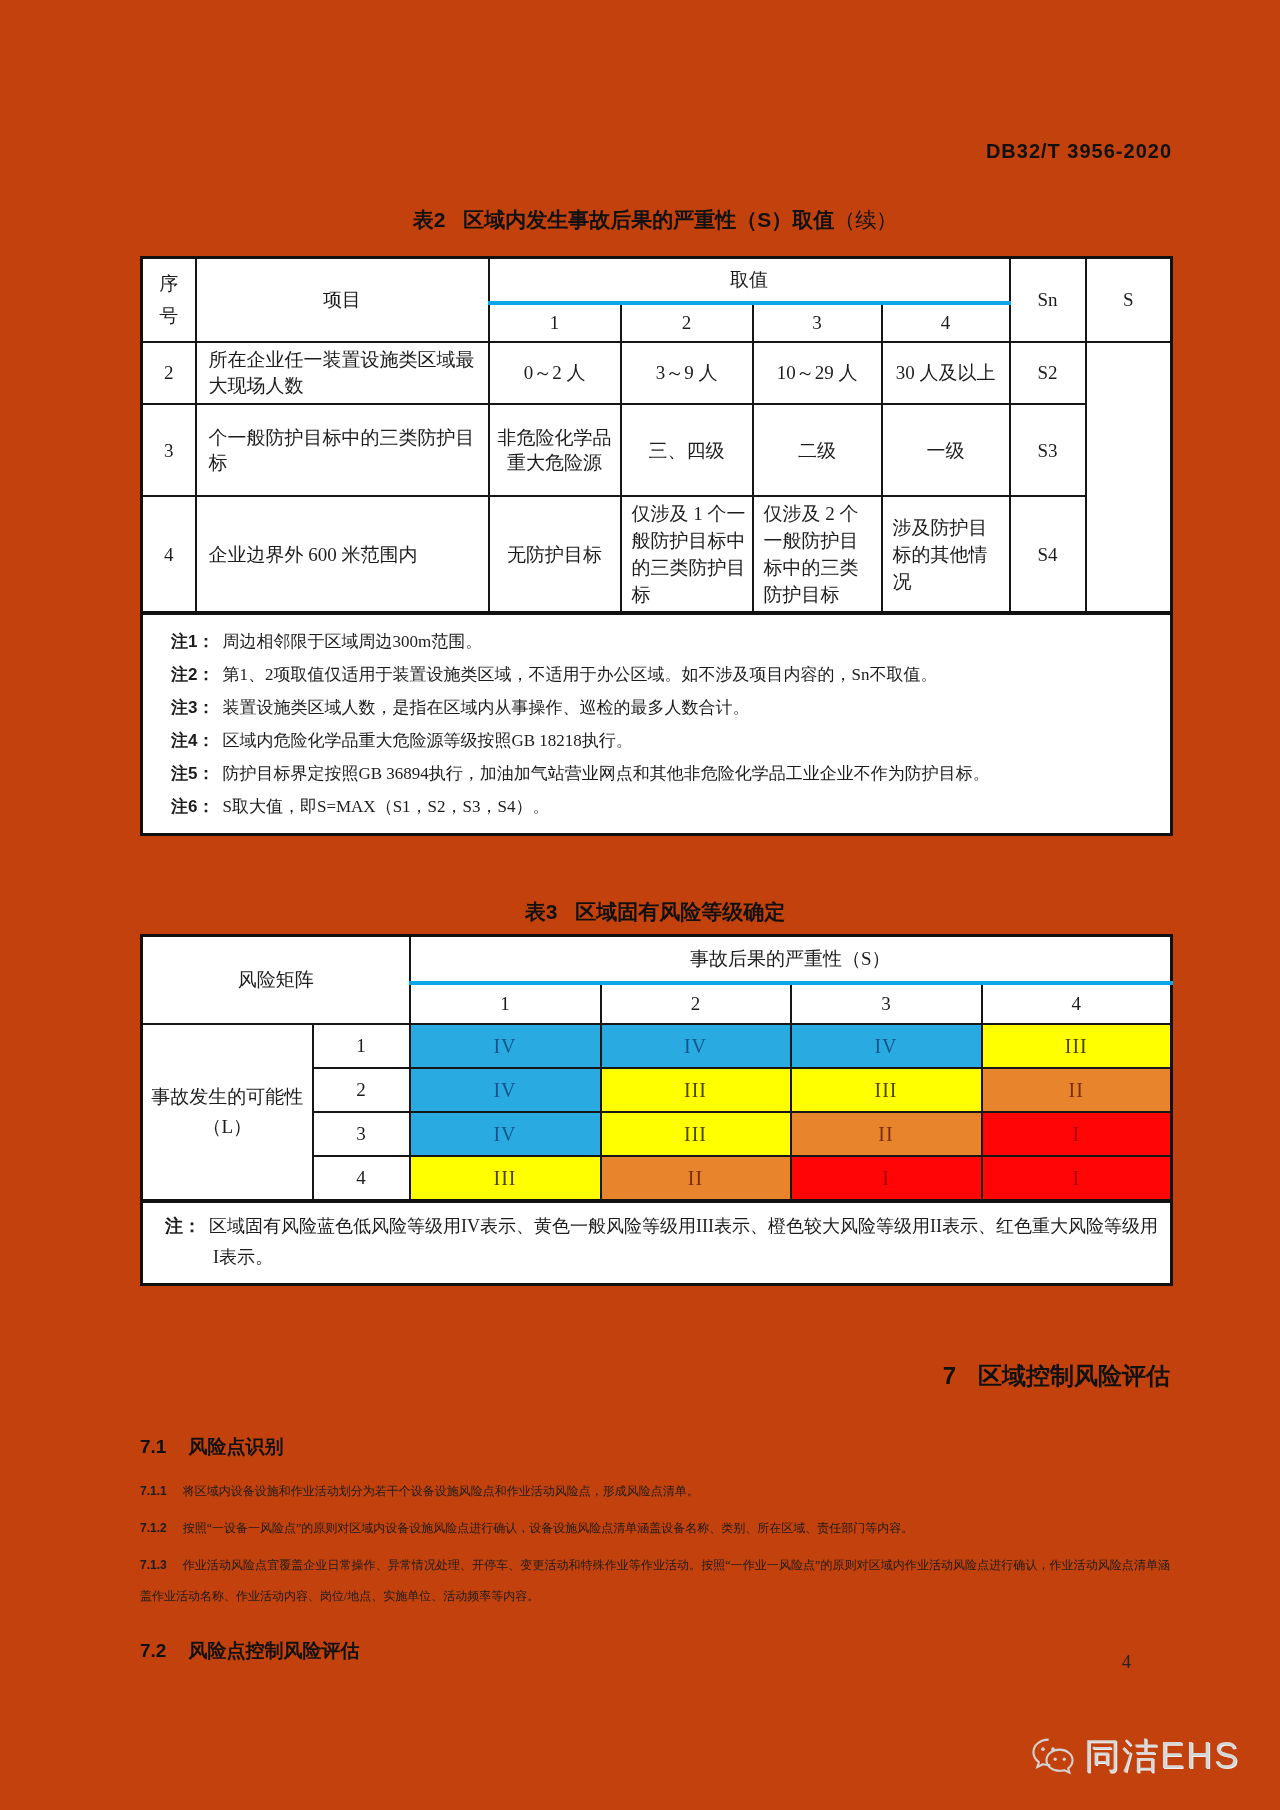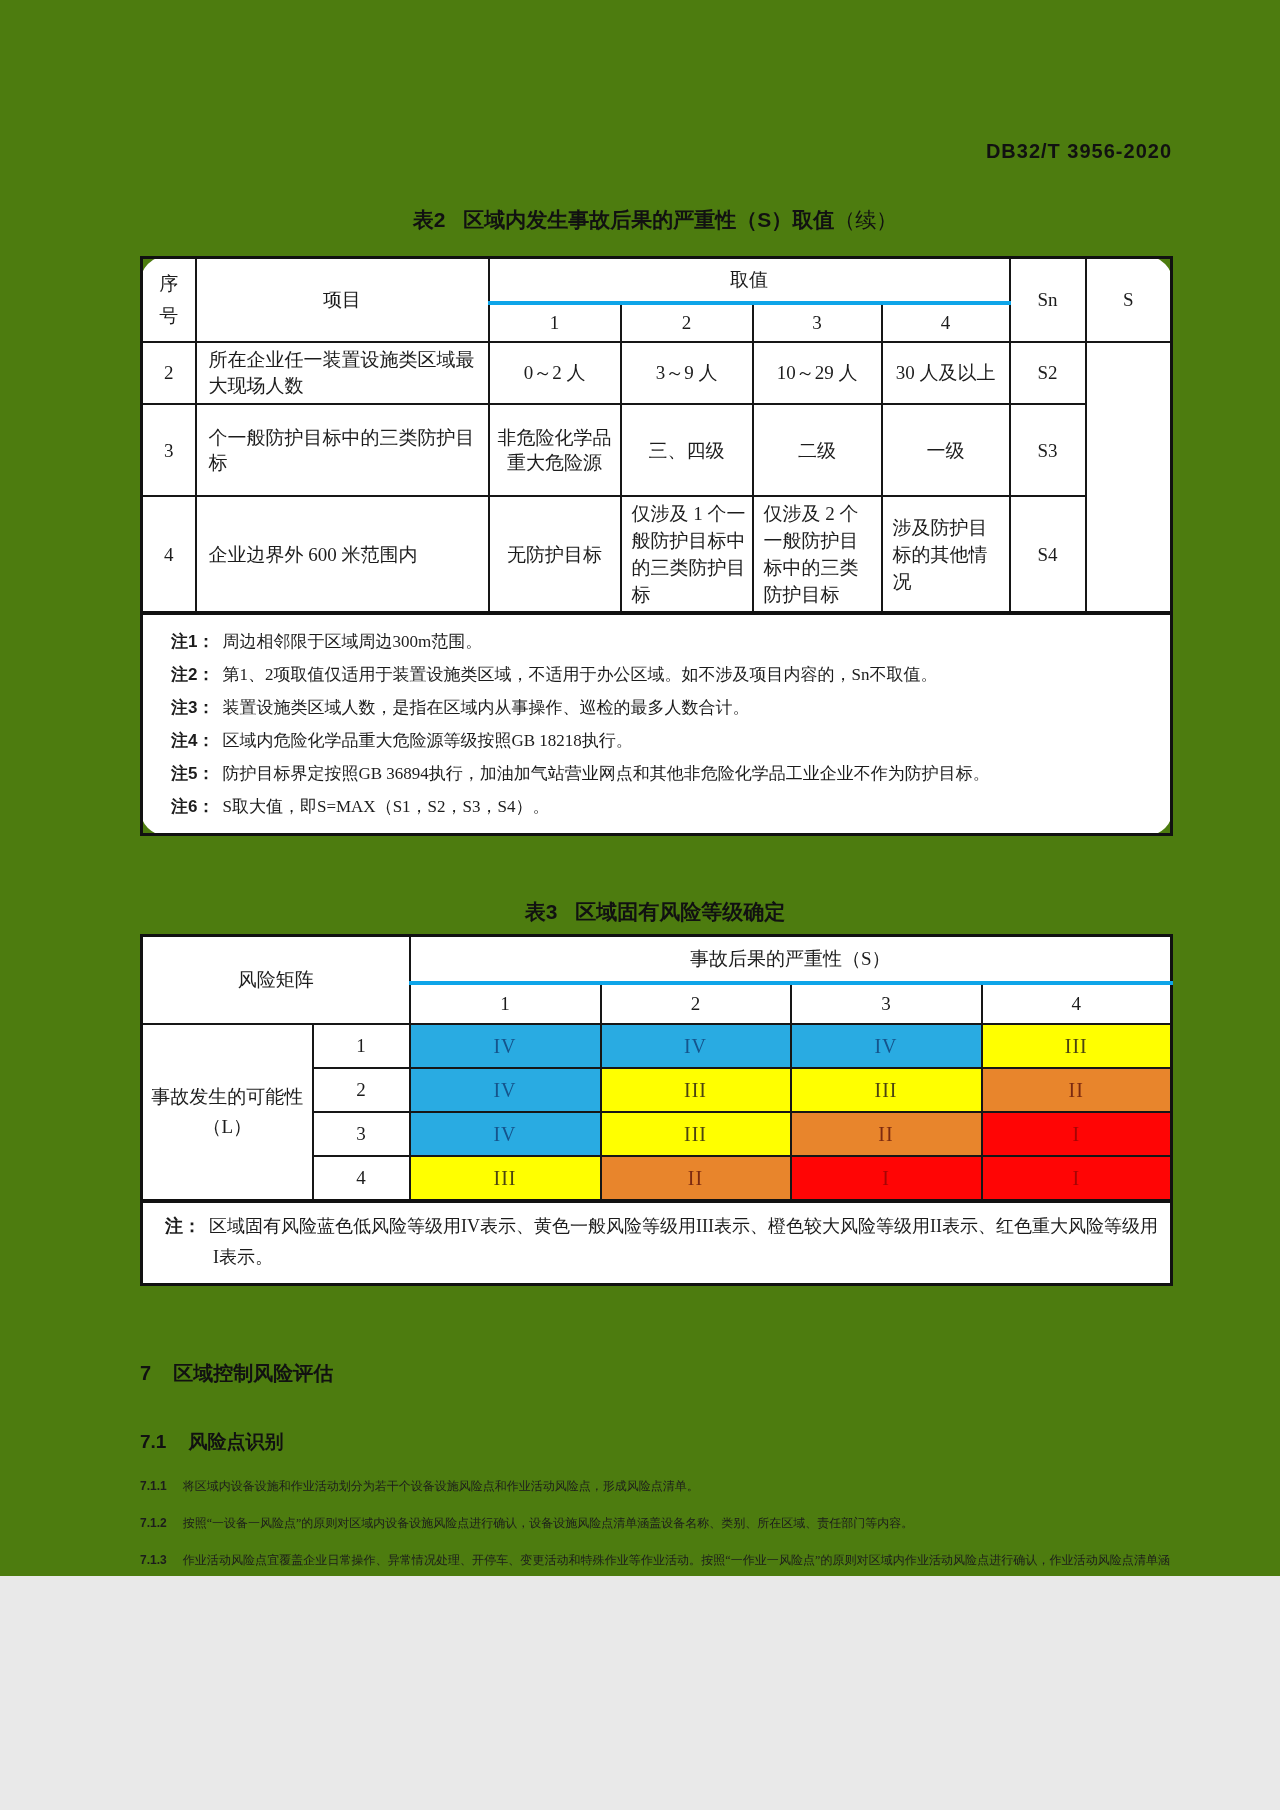--- a/index.html
+++ b/index.html
@@ -1,19 +1,19 @@
 <!DOCTYPE html>
 <html><head>
 <meta charset="utf-8">
 <style>
   html,body{margin:0;padding:0;background:#e9e9e9;}
   .page{
     position:relative;
-    width:1280px;height:1576px;
-    background:#4d7c0f;
+    width:1280px;height:1810px;
+    background:#c2410c;
     margin:0 auto;
     font-family:"Liberation Serif","DejaVu Serif",serif;
     color:#1c1c1c;
     overflow:hidden;
   }
   .doc-code{
     position:absolute;top:140px;right:108px;
     font-family:"Liberation Sans","DejaVu Sans",sans-serif;
     font-weight:bold;font-size:20px;letter-spacing:1px;color:#111;
   }
@@ -21,21 +21,21 @@
 
   .tbl-title{
     text-align:center;
     font-family:"Liberation Sans","DejaVu Sans",sans-serif;
     font-weight:bold;font-size:21px;color:#111;
   }
   .tbl-title .t-label{margin-right:18px;}
   .tbl-title .t-cont{font-family:"Liberation Serif","DejaVu Serif",serif;font-weight:normal;}
 
   table{border-collapse:collapse;table-layout:fixed;width:1030px;background:#fff;}
-  table.t2{margin-top:22px;border-radius:27px;}
+  table.t2{margin-top:22px;}
   table.t3{margin-top:8px;}
   th,td{
     border:2px solid #161616;
     font-weight:normal;font-size:19px;line-height:26px;
     text-align:center;vertical-align:middle;
     padding:2px 4px;color:#1c1c1c;
     overflow:hidden;
   }
   table.t2,table.t3{border:3px solid #111;}
   .thickb{border-bottom:4px solid #0ea5e9;}
@@ -68,21 +68,21 @@
     border-top:4px solid #111;
     text-align:left;font-size:18px;line-height:31px;
     padding:8px 12px 10px 22px;
   }
   .note-par{padding-left:48px;text-indent:-48px;}
   .note-par b{font-family:"Liberation Sans","DejaVu Sans",sans-serif;margin-right:8px;}
 
   .h-l1{
     margin-top:74px;
     font-family:"Liberation Sans","DejaVu Sans",sans-serif;
-    font-weight:bold;font-size:20px;color:#111;
+    font-weight:bold;font-size:24px;color:#111;text-align:right;
   }
   .h-l2{
     margin-top:42px;
     font-family:"Liberation Sans","DejaVu Sans",sans-serif;
     font-weight:bold;font-size:19px;color:#111;
   }
   .h-l1 .num,.h-l2 .num{margin-right:22px;}
   p.clause{
     margin:16px 0 0 0;
     font-size:12px;line-height:31px;

